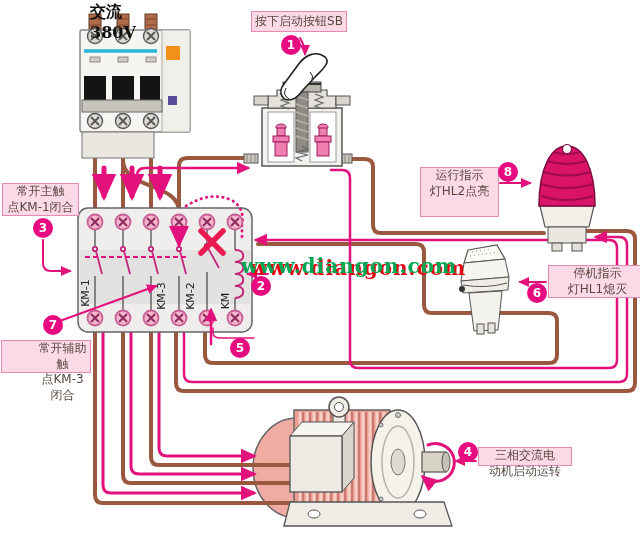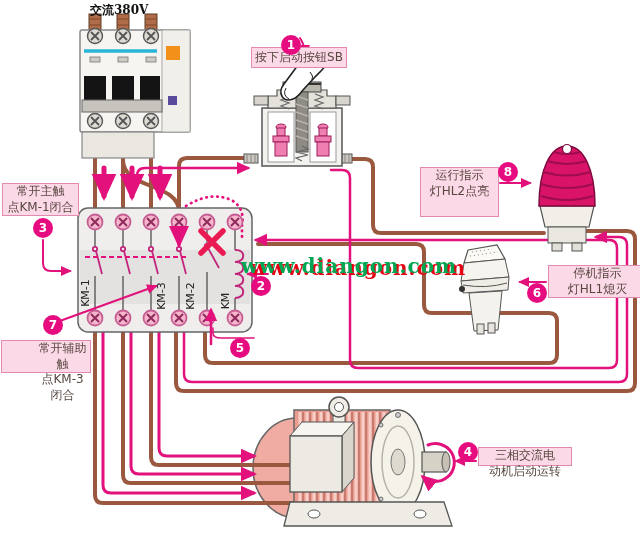--- a/index.html
+++ b/index.html
@@ -1,25 +1,25 @@
 <!DOCTYPE html>
 <html><head>
 <meta charset="utf-8">
 <style>
   html,body{margin:0;padding:0;background:#fff;}
   .canvas{position:relative;width:640px;height:535px;background:#ffffff;overflow:hidden;
           font-family:"DejaVu Sans",sans-serif;}
   .canvas svg{position:absolute;left:0;top:0;}
   .lbl{position:absolute;background:#fcd9e7;border:1px solid #e489b0;color:#574740;
        font-size:12px;line-height:15.5px;text-align:center;padding:0 2px;box-sizing:border-box;}
-  .lbl.one{display:flex;align-items:center;justify-content:center;margin-top:36px;}
+  .lbl.one{display:flex;align-items:center;justify-content:center;}
   .lbl.small{font-size:11px;}
   .badge{position:absolute;width:20px;height:20px;border-radius:50%;background:#e60b7e;
          color:#fff;font-size:12px;font-weight:bold;line-height:20px;text-align:center;}
-  .supply{position:absolute;left:90px;top:2px;width:66px;color:#111;font-size:12px;
+  .supply{position:absolute;left:90px;top:2px;width:66px;color:#111;font-size:16px;
           font-weight:bold;font-family:"DejaVu Serif",serif;}
   .vlbl{position:absolute;width:44px;height:14px;color:#222;font-size:11px;text-align:center;
         white-space:nowrap;transform:rotate(-90deg);transform-origin:center center;line-height:14px;}
   .wm{position:absolute;left:241px;top:254px;width:190px;height:24px;
       font-family:"DejaVu Serif",serif;font-weight:bold;font-size:20px;letter-spacing:1px;}
   .wm span{position:absolute;white-space:nowrap;}
   .wm .red{left:9px;top:2px;color:#e60012;}
   .wm .green{left:0;top:0;color:#00a651;}
 </style>
 </head>

